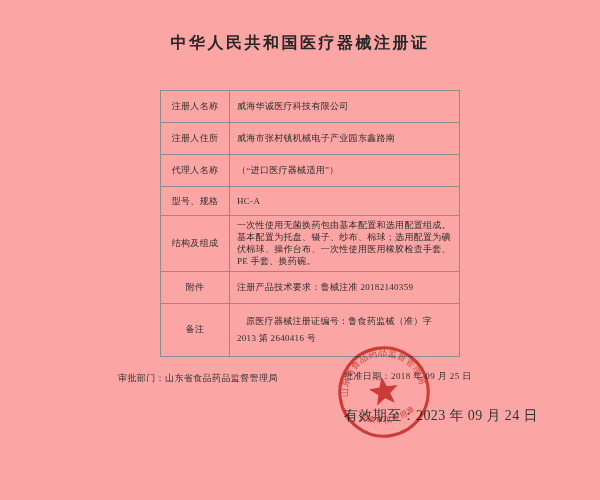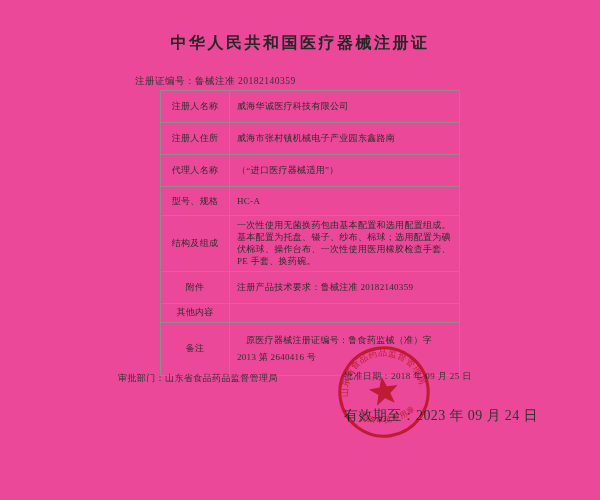--- a/index.html
+++ b/index.html
@@ -1,17 +1,17 @@
 <!DOCTYPE html>
 <html><head>
 <meta charset="utf-8">
 <style>
   html,body { margin:0; padding:0; background:#ffffff; }
   .page {
-    position:relative; width:600px; height:500px; background:#ec4899;
+    position:relative; width:600px; height:500px; background:#fca5a5;
     font-family:"Liberation Serif","DejaVu Serif",serif;
     color:#2b2b2b; overflow:hidden;
   }
   .title {
     position:absolute; top:33px; left:0; width:100%;
     text-align:center; font-size:16px; font-weight:600;
     letter-spacing:2.5px; color:#262626; margin:0;
   }
   .certno {
     position:absolute; left:135px; top:75px;
@@ -40,21 +40,20 @@
     opacity:0.82; mix-blend-mode:multiply; filter:blur(0.3px);
   }
 </style>
 </head>
 <body>
 
 <div class="page">
 
   <h1 class="title">中华人民共和国医疗器械注册证</h1>
 
-  <div class="certno">注册证编号：鲁械注准 20182140359</div>
 
   <table class="cert">
     <tbody>
       <tr class="single">
         <td class="lbl">注册人名称</td>
         <td class="val">威海华诚医疗科技有限公司</td>
       </tr>
       <tr class="single">
         <td class="lbl">注册人住所</td>
         <td class="val">威海市张村镇机械电子产业园东鑫路南</td>
@@ -67,24 +66,20 @@
         <td class="lbl">型号、规格</td>
         <td class="val">HC-A</td>
       </tr>
       <tr class="structure">
         <td class="lbl">结构及组成</td>
         <td class="val">一次性使用无菌换药包由基本配置和选用配置组成。基本配置为托盘、镊子、纱布、棉球；选用配置为碘伏棉球、操作台布、一次性使用医用橡胶检查手套、PE 手套、换药碗。</td>
       </tr>
       <tr class="single">
         <td class="lbl">附件</td>
         <td class="val">注册产品技术要求：鲁械注准 20182140359</td>
-      </tr>
-      <tr class="single">
-        <td class="lbl">其他内容</td>
-        <td class="val"></td>
       </tr>
       <tr class="remark">
         <td class="lbl">备注</td>
         <td class="val">原医疗器械注册证编号：鲁食药监械（准）字 2013 第 2640416 号</td>
       </tr>
     </tbody>
   </table>
 
   <div class="dept">审批部门：山东省食品药品监督管理局</div>
   <div class="date1">批准日期：2018 年 09 月 25 日</div>

